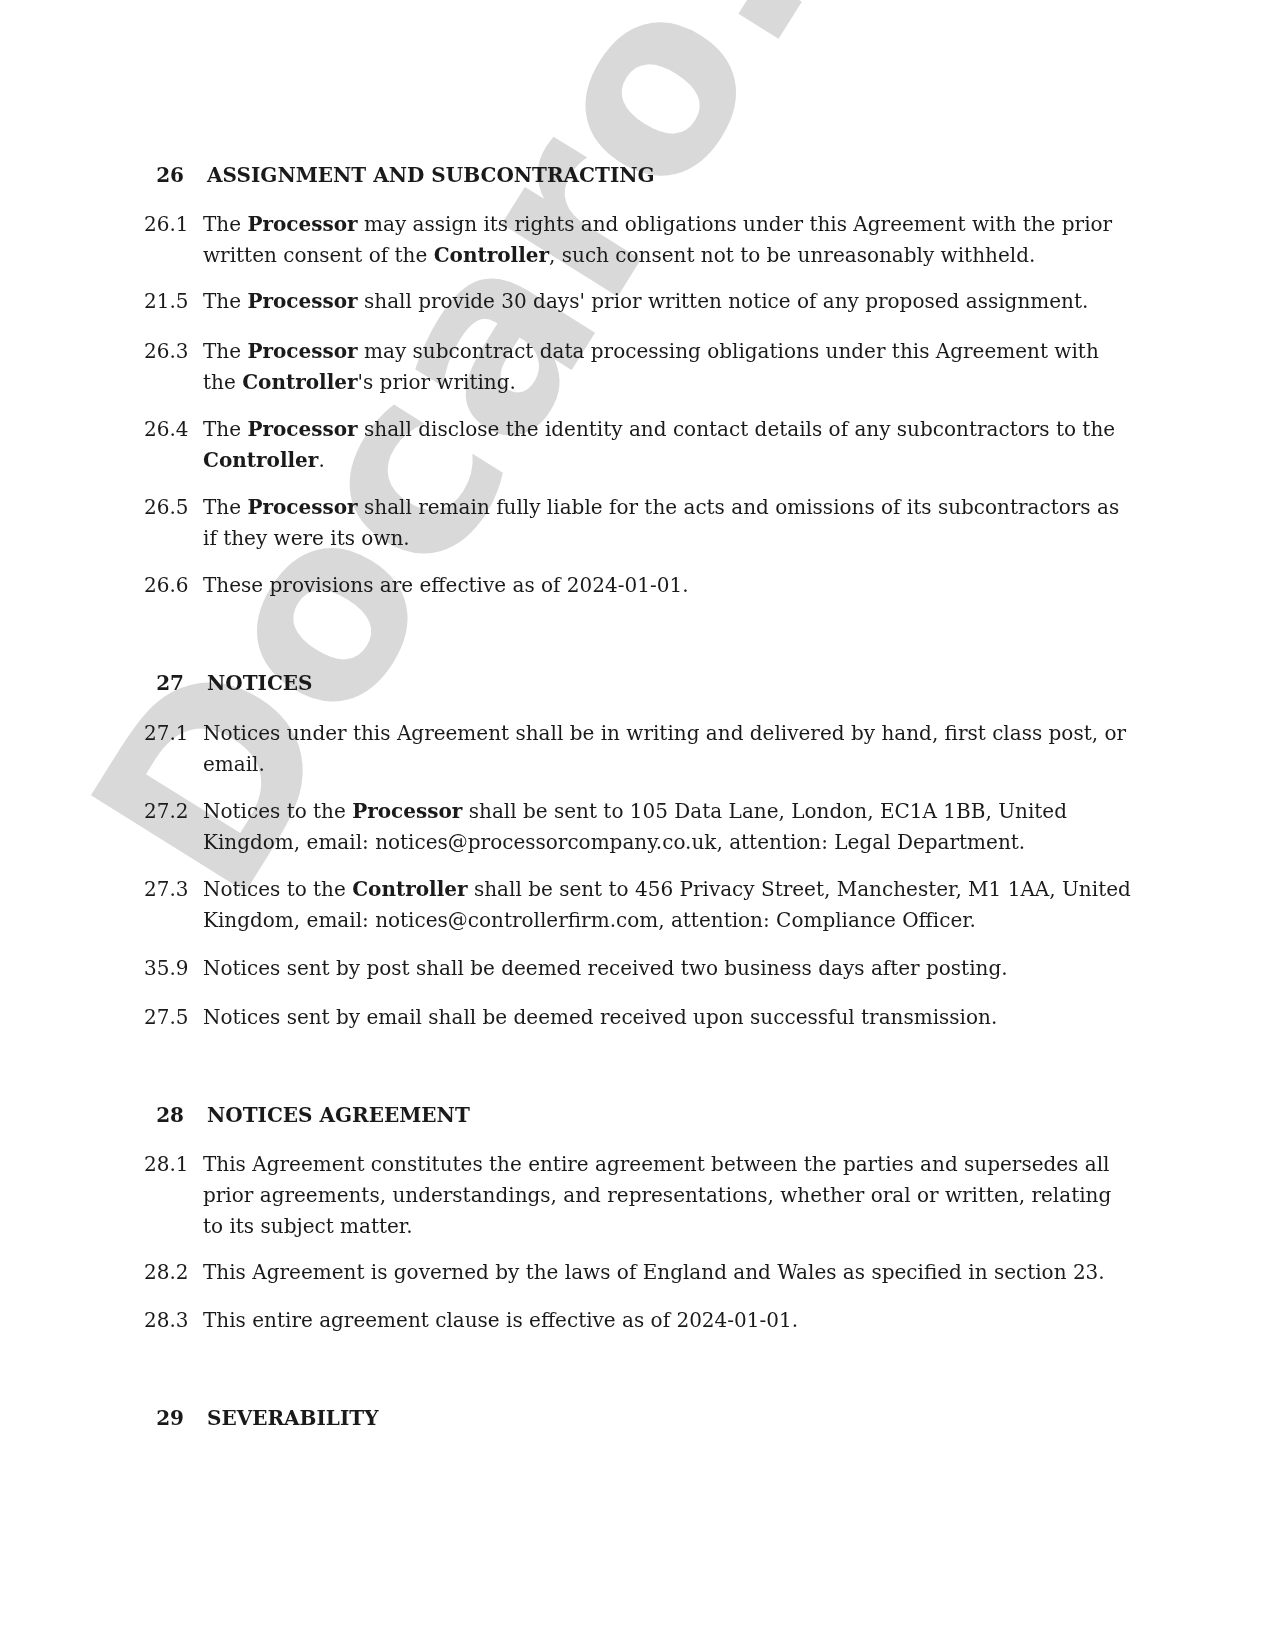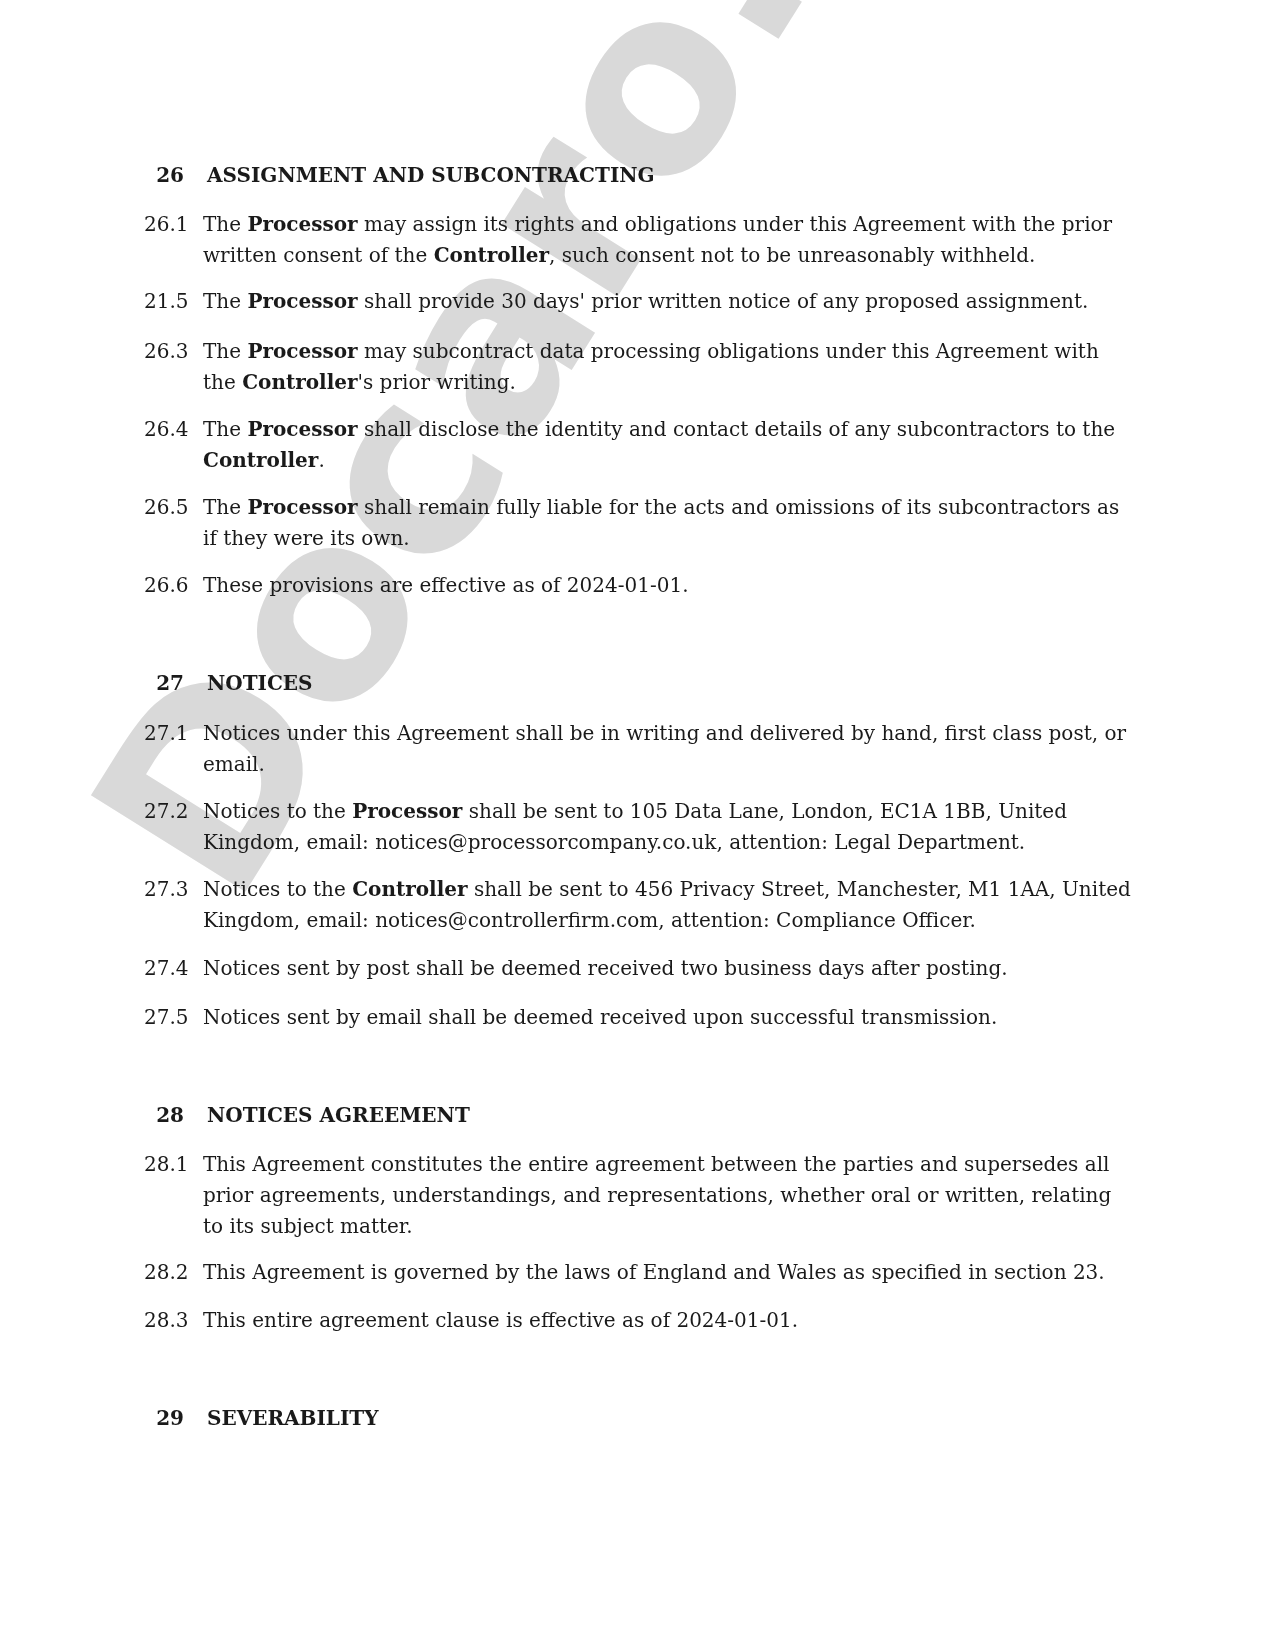--- a/index.html
+++ b/index.html
@@ -95,21 +95,21 @@
       <span class="num">27.2</span>
       <span class="text"><span>Notices to the </span><b>Processor</b><span> shall be sent to 105 Data Lane, London, EC1A 1BB, United Kingdom, email: notices@processorcompany.co.uk, attention: Legal Department.</span></span>
     </div>
 
     <div class="clause" style="top:874px;">
       <span class="num">27.3</span>
       <span class="text"><span>Notices to the </span><b>Controller</b><span> shall be sent to 456 Privacy Street, Manchester, M1 1AA, United Kingdom, email: notices@controllerfirm.com, attention: Compliance Officer.</span></span>
     </div>
 
     <div class="clause" style="top:953px;">
-      <span class="num">27.4</span>
+      <span class="num">35.9</span>
       <span class="text">Notices sent by post shall be deemed received two business days after posting.</span>
     </div>
 
     <div class="clause" style="top:1002px;">
       <span class="num">27.5</span>
       <span class="text">Notices sent by email shall be deemed received upon successful transmission.</span>
     </div>
 
     <div class="heading" style="top:1100px;">
       <span class="num">28</span>

